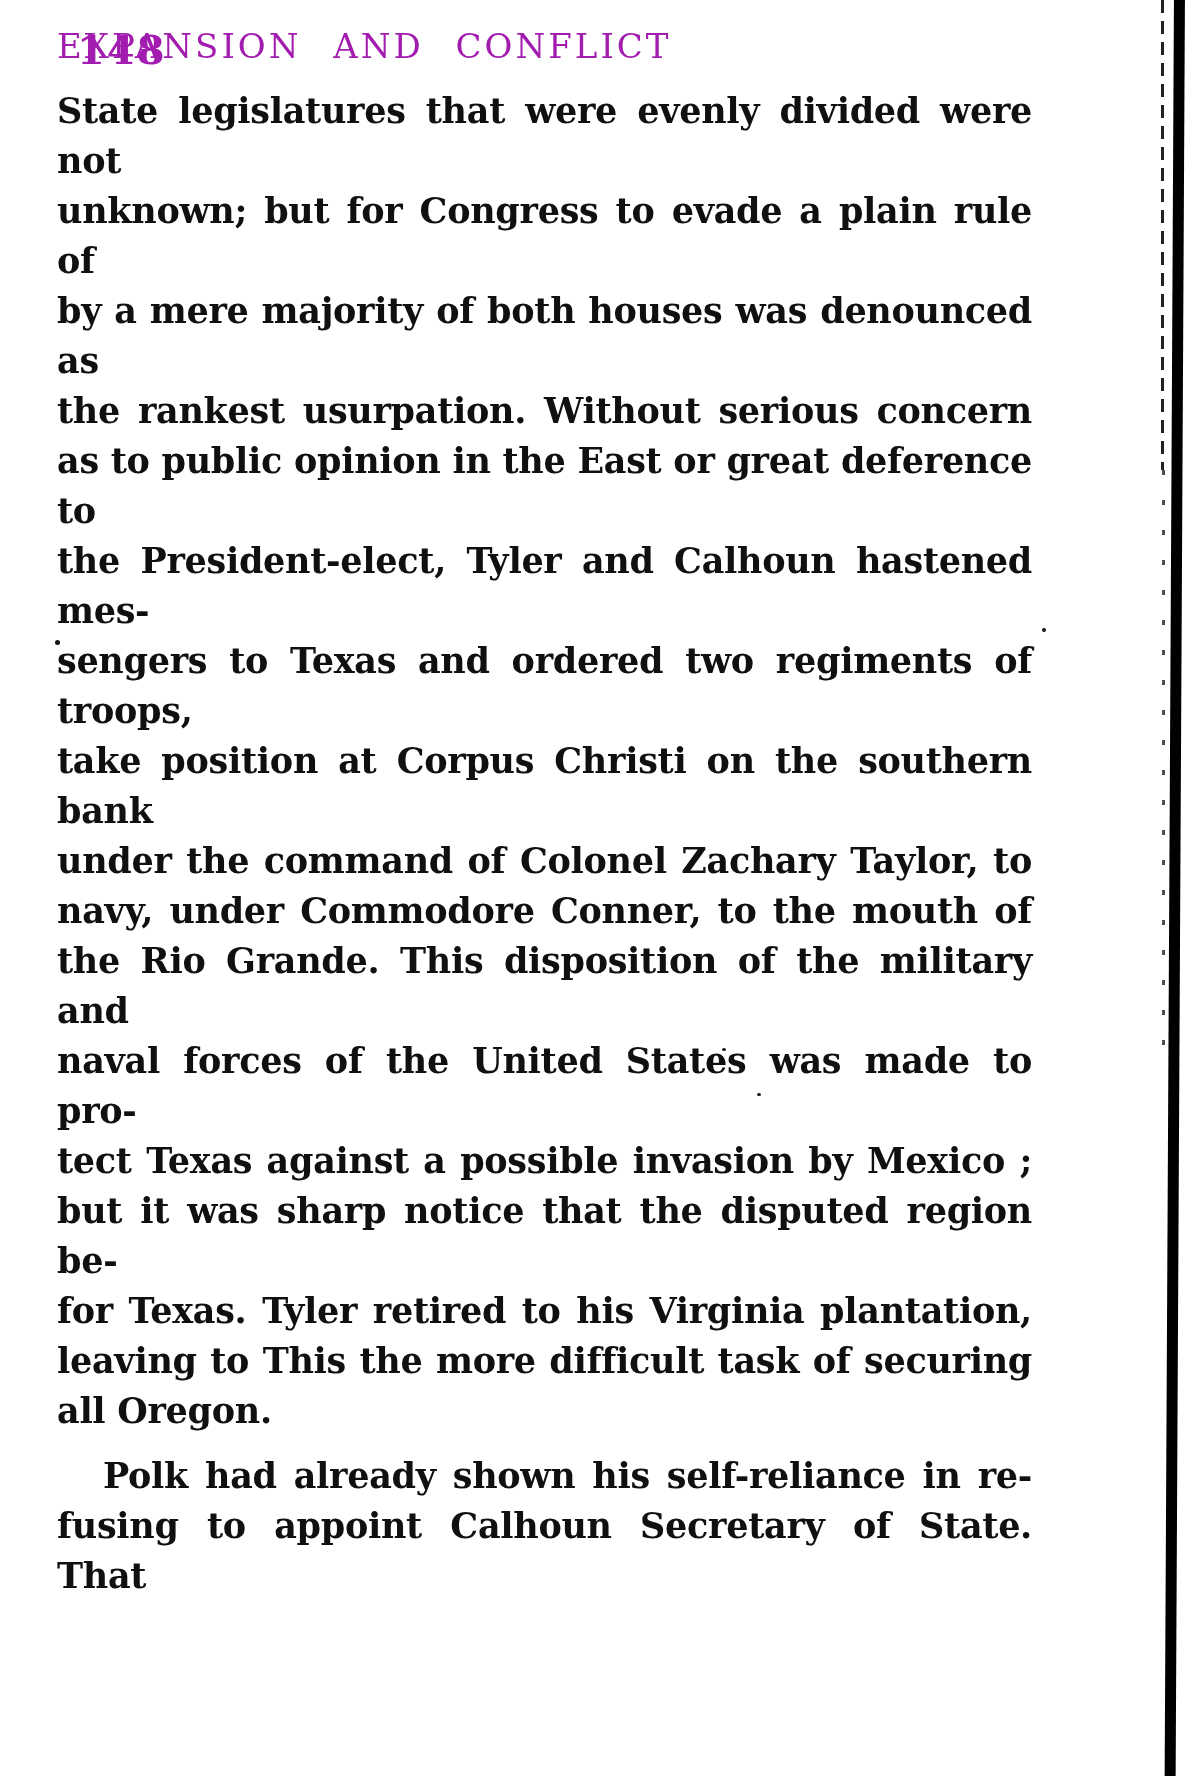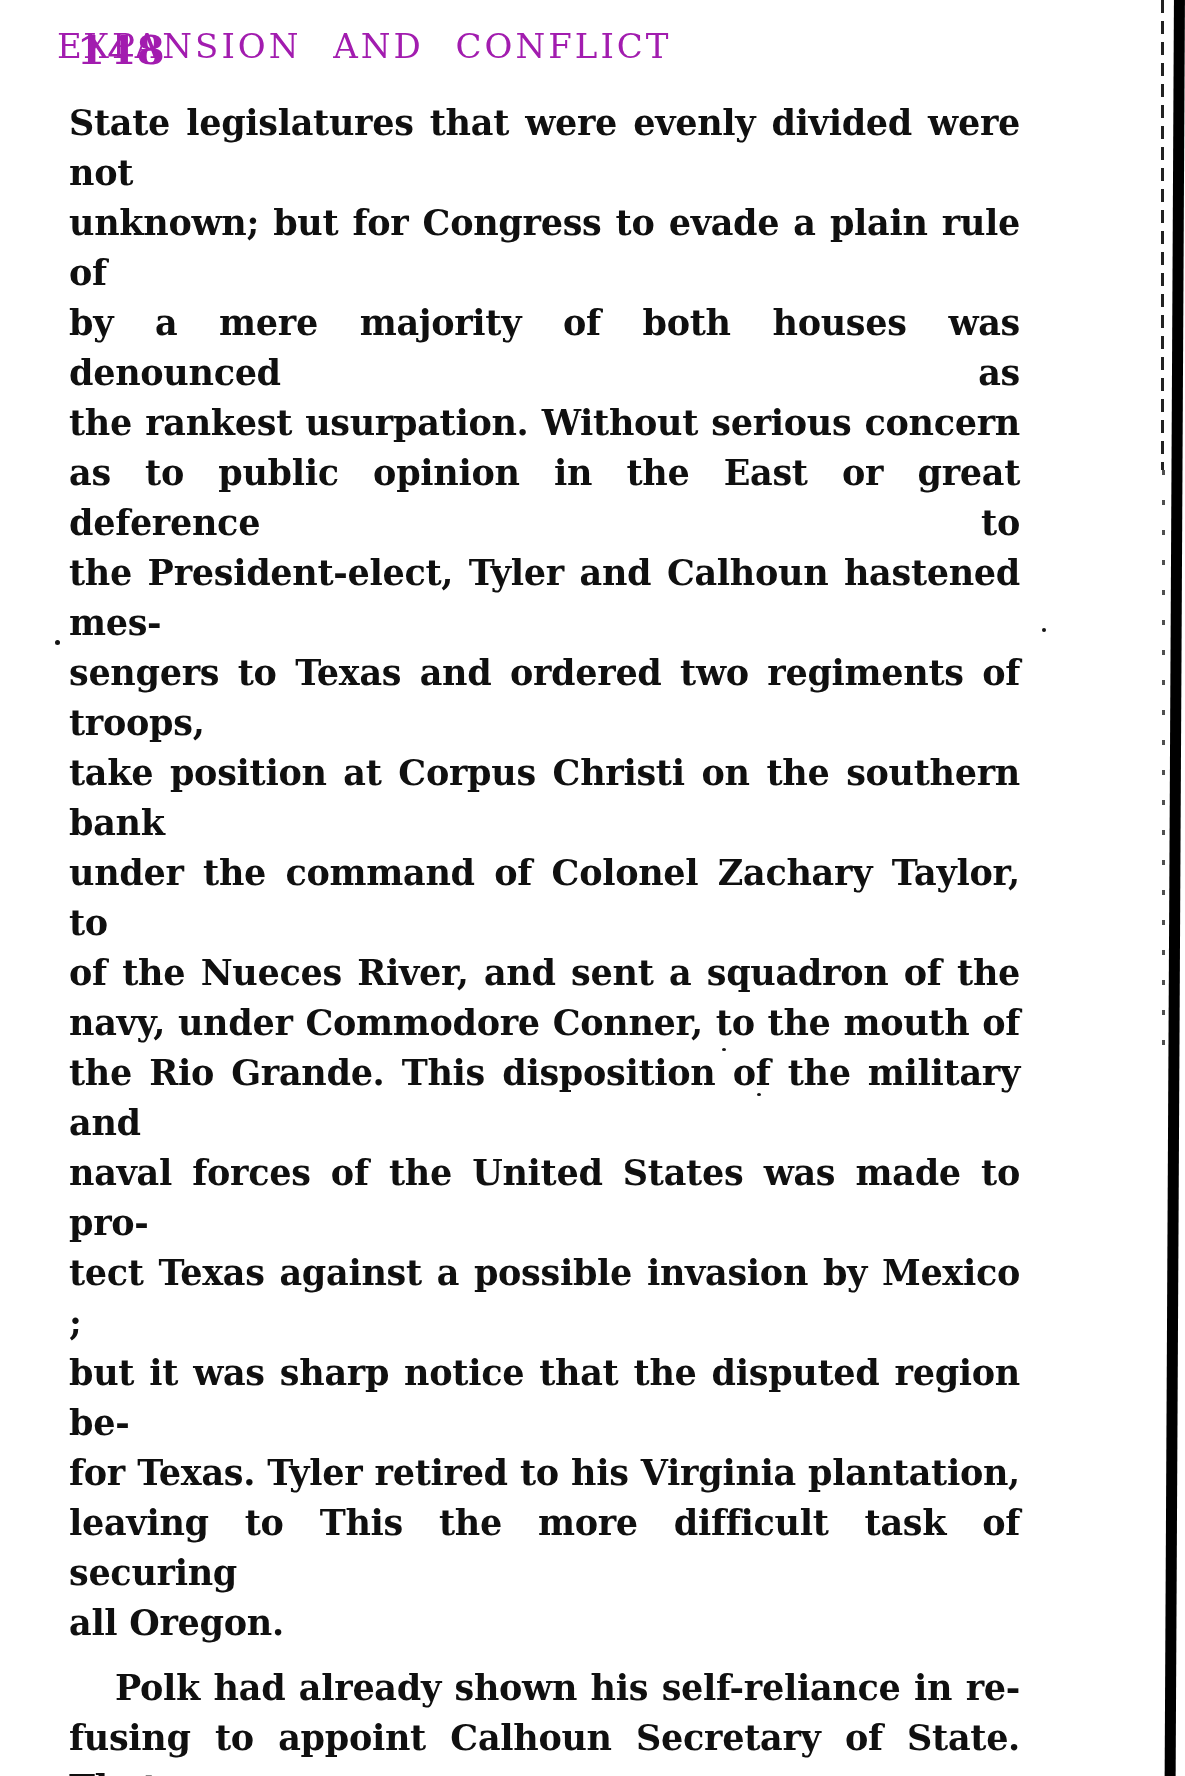--- a/index.html
+++ b/index.html
@@ -32,21 +32,21 @@
     font-size: 34px; font-weight: normal;
     letter-spacing: 3px;
     word-spacing: 18px;
     white-space: nowrap;
   }
   .text-column {
     position: absolute;
     top: 86px; left: 57px; width: 975px;
     color: #101010;
   }
-  .paragraph { margin: 12px; }
+  .paragraph { margin: 0; }
   .paragraph + .paragraph { margin-top: 15px; }
   .text-line {
     font-size: 35px;
     font-weight: bold;
     line-height: 50px;
     letter-spacing: -0.3px;
     text-align: justify;
     text-align-last: justify;
     white-space: normal;
   }
@@ -108,21 +108,20 @@
       <div class="paragraph">
         <div class="text-line">State legislatures that were evenly divided were not</div>
         <div class="text-line">unknown; but for Congress to evade a plain rule of</div>
         <div class="text-line">by a mere majority of both houses was denounced as</div>
         <div class="text-line">the rankest usurpation. Without serious concern</div>
         <div class="text-line">as to public opinion in the East or great deference to</div>
         <div class="text-line">the President-elect, Tyler and Calhoun hastened mes-</div>
         <div class="text-line">sengers to Texas and ordered two regiments of troops,</div>
         <div class="text-line">take position at Corpus Christi on the southern bank</div>
         <div class="text-line">under the command of Colonel Zachary Taylor, to</div>
-        <div class="text-line">of the Nueces River, and sent a squadron of the</div>
         <div class="text-line">navy, under Commodore Conner, to the mouth of</div>
         <div class="text-line">the Rio Grande. This disposition of the military and</div>
         <div class="text-line">naval forces of the United States was made to pro-</div>
         <div class="text-line">tect Texas against a possible invasion by Mexico ;</div>
         <div class="text-line">but it was sharp notice that the disputed region be-</div>
         <div class="text-line">for Texas. Tyler retired to his Virginia plantation,</div>
         <div class="text-line">leaving to This the more difficult task of securing</div>
         <div class="text-line no-stretch">all Oregon.</div>
       </div>
       <div class="paragraph">

